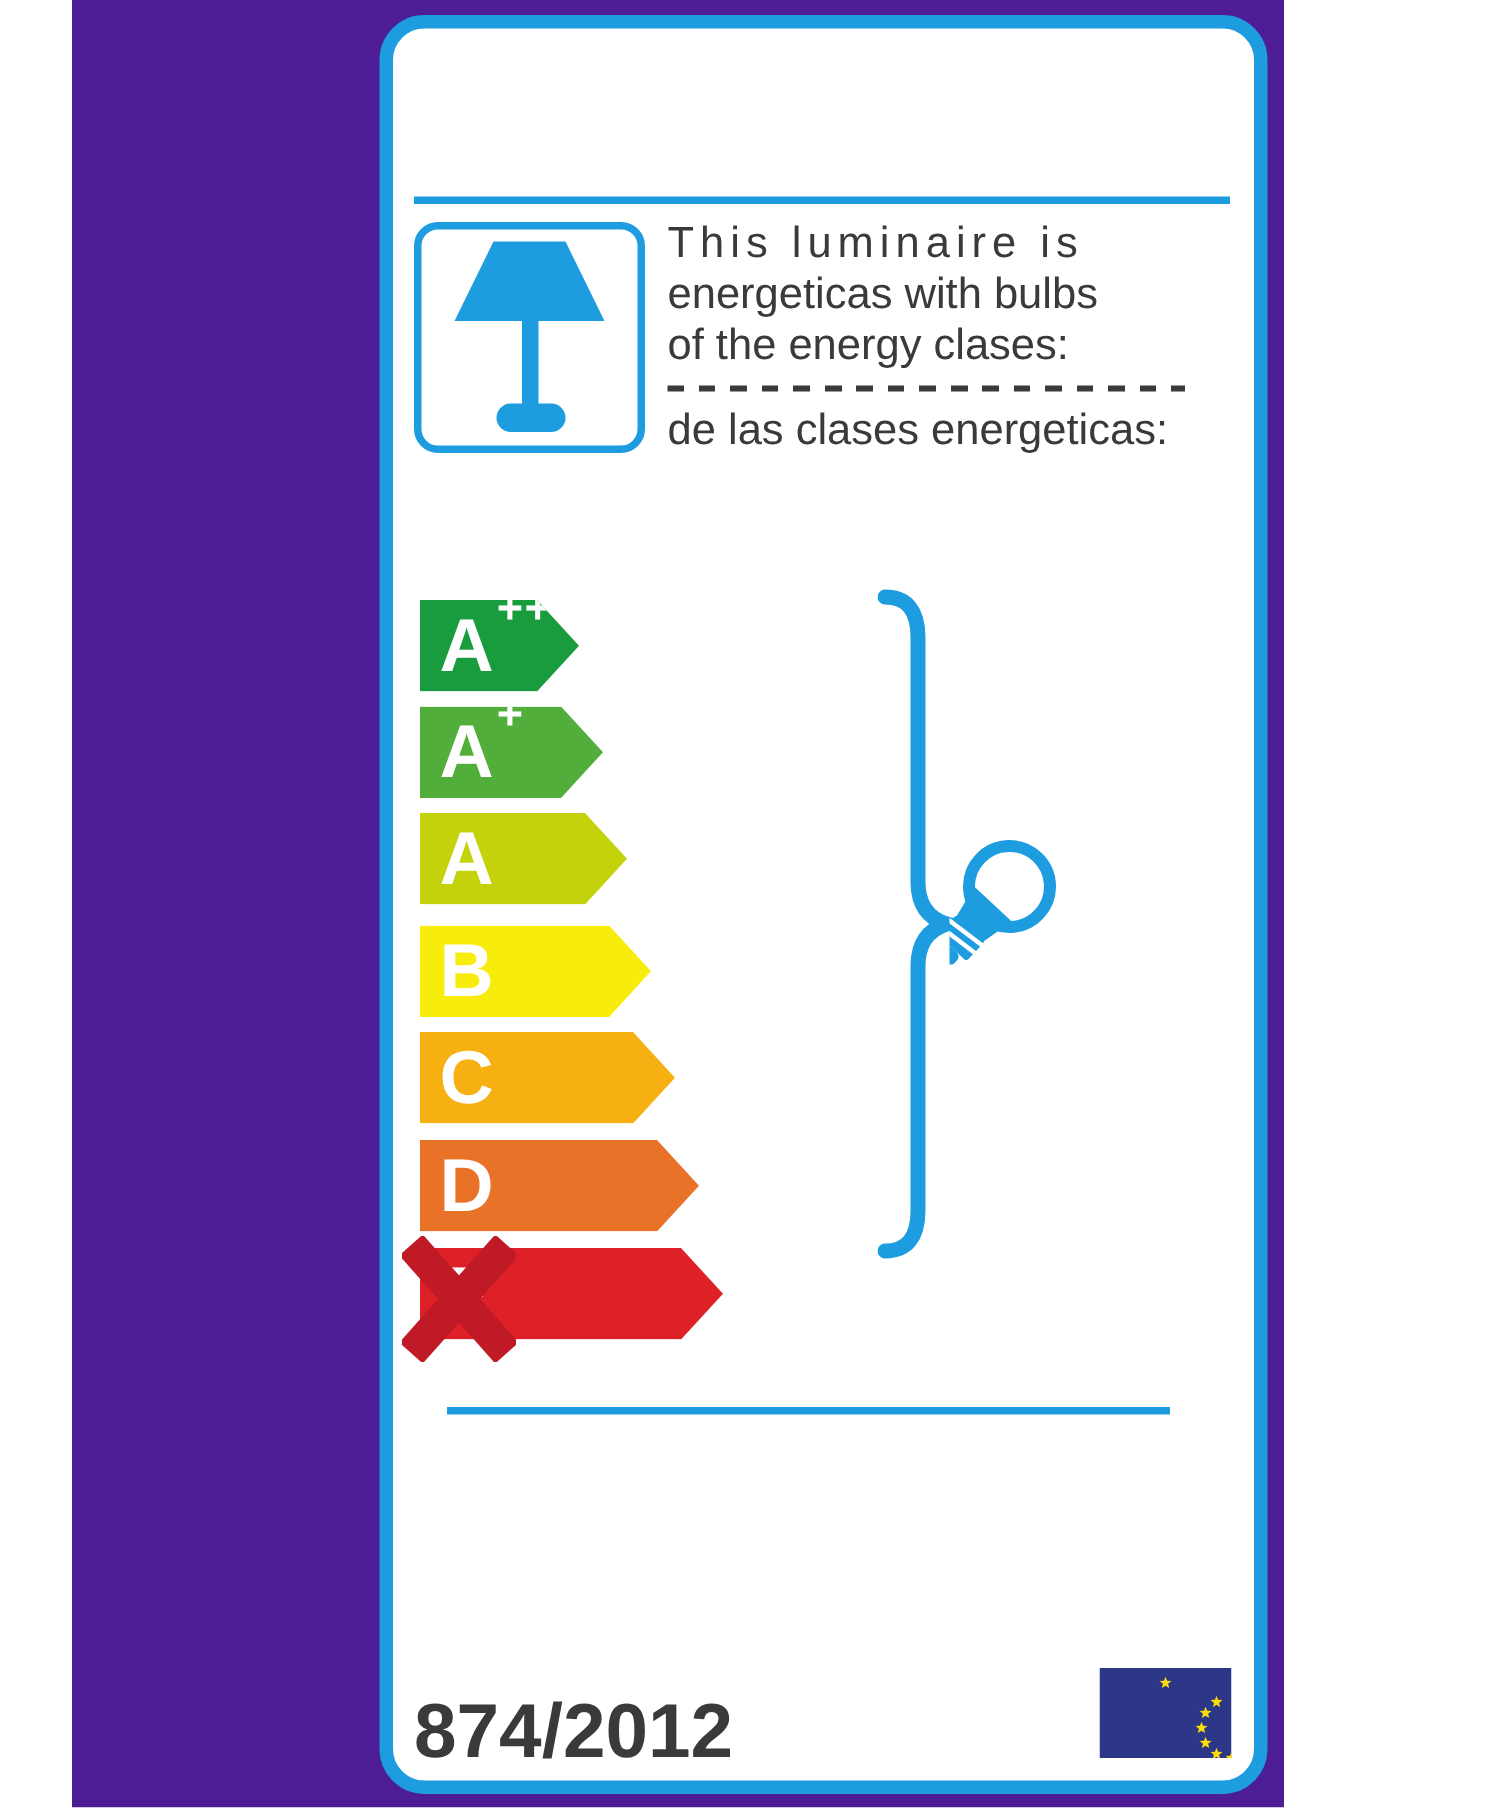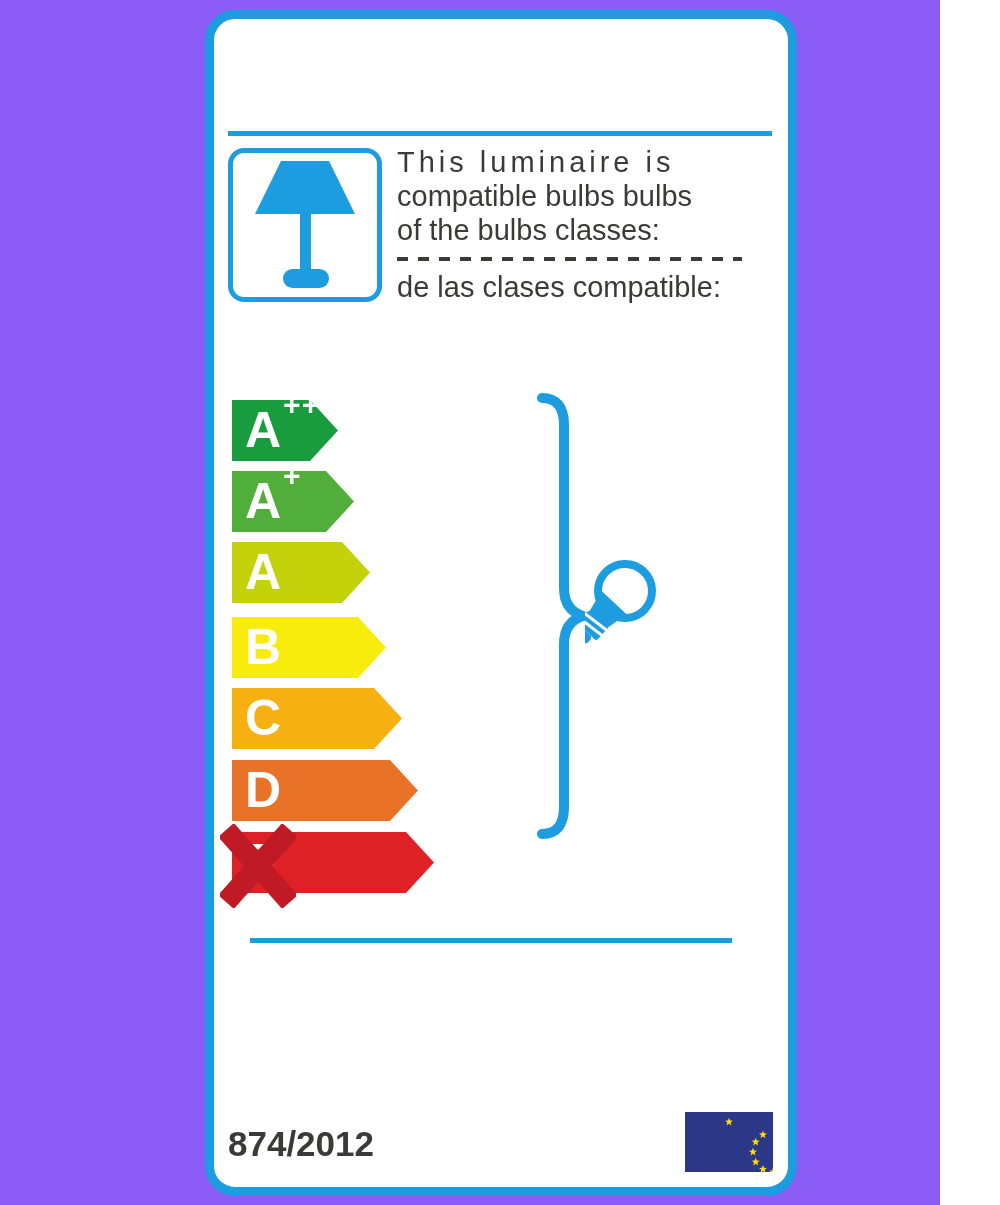--- a/index.html
+++ b/index.html
@@ -3,24 +3,25 @@
 <meta charset="utf-8">
 <style>
   html, body {
     margin: 0;
     padding: 0;
     background: #ffffff;
     font-family: "Liberation Sans", sans-serif;
   }
   .canvas {
     position: relative;
-    width: 940px;
+    width: 808px;
     height: 1205px;
-    background: #8b5cf6;
+    background: #4c1d95;
     overflow: hidden;
+    margin-left: 48px;
   }
   
   .frame {
     position: absolute;
     left: 205px;
     top: 10px;
     width: 592px;
     height: 1186px;
     border: 9px solid var(--blue);
     border-radius: 30px;
@@ -122,21 +123,21 @@
   .bulb .globe { fill: none; stroke: var(--blue); stroke-width: 8; }
   .bulb .solid { fill: var(--blue); }
   .bulb .thread-gap { stroke: #ffffff; stroke-width: 3; }
 
   
   .reg-number {
     position: absolute;
     left: 14px;
     top: 1105px;
     color: var(--text);
-    font-size: 35px;
+    font-size: 51px;
     font-weight: bold;
   }
   .eu-flag {
     position: absolute;
     left: 471px;
     top: 1093px;
     width: 88px;
     height: 60px;
   }
   .eu-flag .field { fill: var(--flag-blue); }
@@ -153,24 +154,24 @@
     <div class="lamp-box">
       <svg width="154" height="154" viewBox="0 0 154 154">
         <polygon class="lamp-shape" points="53,13 101,13 127,66 27,66"></polygon>
         <rect class="lamp-shape" x="72" y="64" width="11" height="66"></rect>
         <rect class="lamp-shape" x="55" y="121" width="46" height="19" rx="9.5"></rect>
       </svg>
     </div>
 
     <div class="header-text">
       <div class="header-line-en-1">This luminaire is</div>
-      <div>compatible bulbs bulbs</div>
-      <div>of the bulbs classes:</div>
+      <div>energeticas with bulbs</div>
+      <div>of the energy clases:</div>
       <div class="dashed-sep"></div>
-      <div>de las clases compatible:</div>
+      <div>de las clases energeticas:</div>
     </div>
 
     <div class="arrow" style="top: 381px; width: 106px; background: rgb(24, 156, 62);">
       <span class="arrow-label"><span>A</span><sup>++</sup></span>
     </div>
     <div class="arrow" style="top: 452px; width: 122px; background: rgb(82, 174, 59);">
       <span class="arrow-label"><span>A</span><sup>+</sup></span>
     </div>
     <div class="arrow" style="top: 523px; width: 138px; background: rgb(195, 210, 11);">
       <span class="arrow-label"><span>A</span><sup></sup></span>

